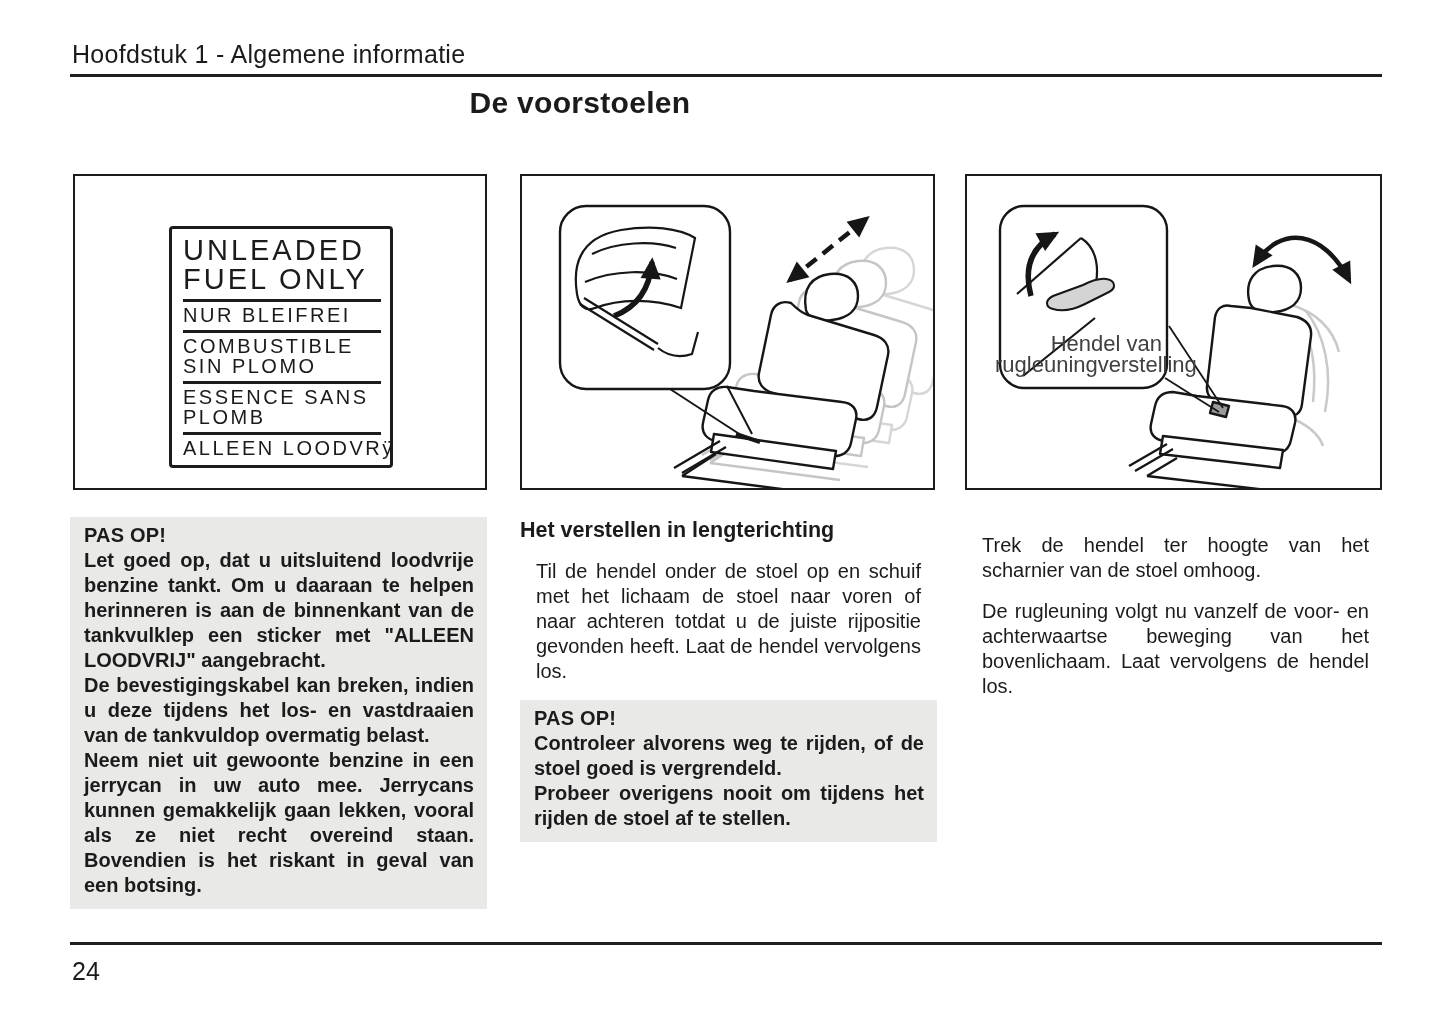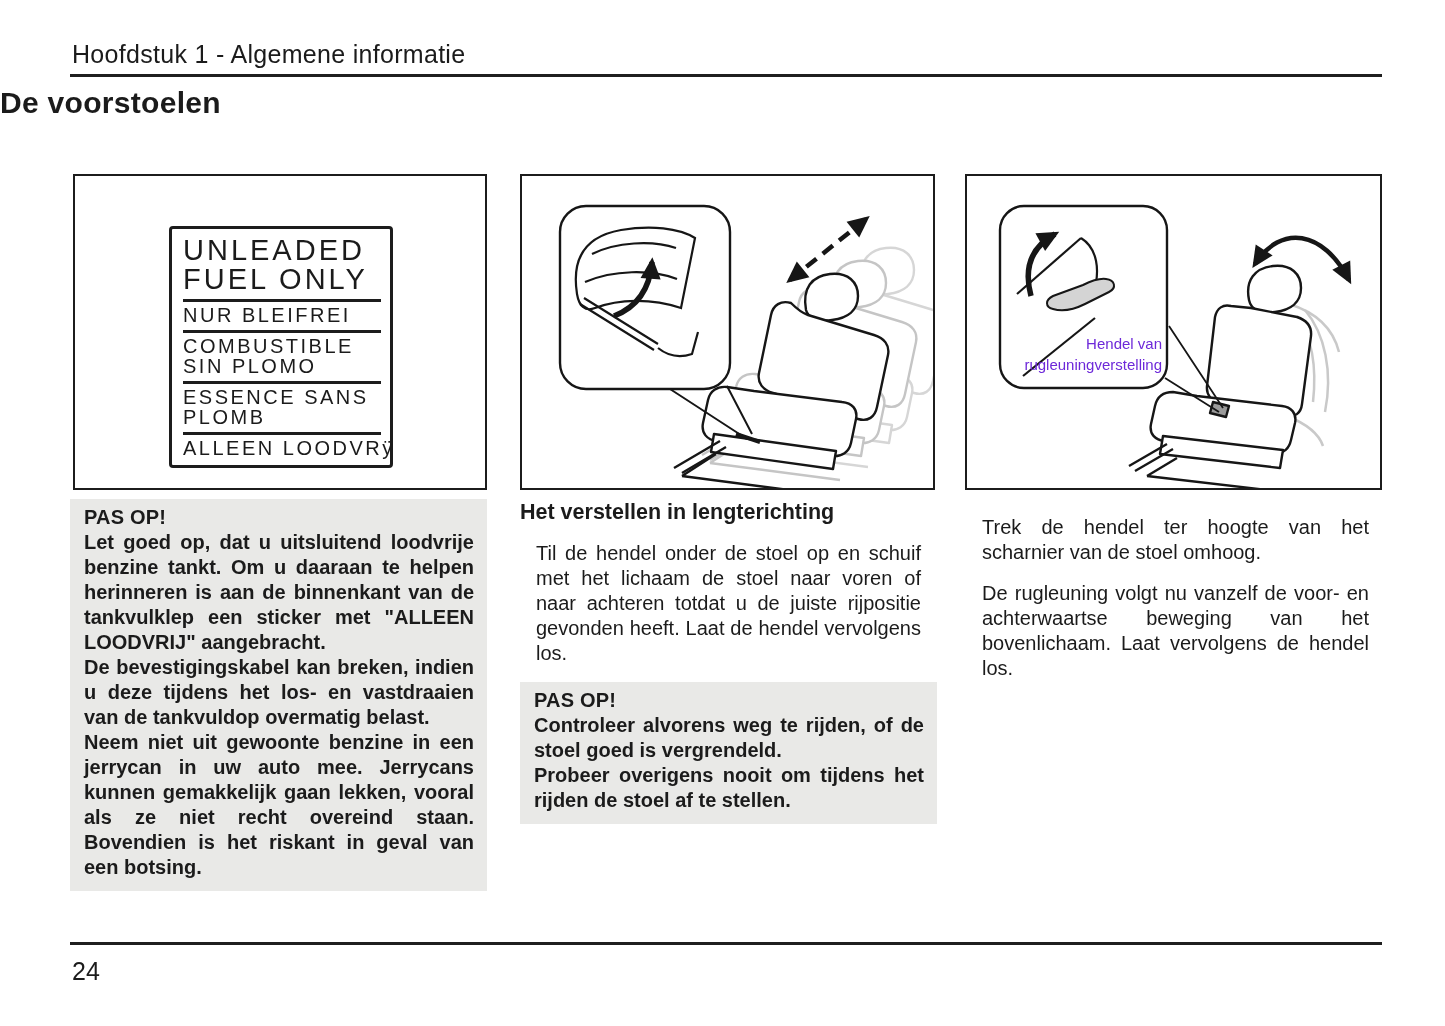--- a/index.html
+++ b/index.html
@@ -6,43 +6,43 @@
   .page {
     position:relative; width:1445px; height:1026px; background:#ffffff;
     font-family:"Liberation Sans","DejaVu Sans",sans-serif; color:#1b1b1b;
     overflow:hidden;
   }
   .chapter-header { position:absolute; left:72px; top:40px; font-size:25px; letter-spacing:.3px; }
   .rule { position:absolute; left:70px; width:1312px; background:#1f1f1f; }
   .rule.top { top:74px; height:3px; }
   .rule.bottom { top:942px; height:2.5px; }
   .page-title { position:absolute; left:0; top:86px; width:1160px; margin:0;
-    text-align:left; font-size:30px; font-weight:bold; letter-spacing:.3px; }
+    text-align:center; font-size:30px; font-weight:bold; letter-spacing:.3px; }
 
   .figbox { position:absolute; top:174px; height:316px; background:#fff;
     border:2px solid #1c1c1c; box-sizing:border-box; }
   #fig1 { left:73px;  width:414px; }
   #fig2 { left:520px; width:415px; }
   #fig3 { left:965px; width:417px; }
   .figbox svg { position:absolute; left:0; top:0; width:100%; height:100%; }
 
   
   .sticker { position:absolute; left:94px; top:50px; width:198px;
     border:3px solid #1c1c1c; border-radius:4px; padding:4px 9px 5px 11px; }
   .s-sec { border-bottom:3px solid #1c1c1c; padding:3px 0 5px; }
   .s-sec.last { border-bottom:none; padding-bottom:2px; }
   .s-big div { font-size:29px; line-height:29px; letter-spacing:3px; white-space:nowrap; }
   .s-sm  div { font-size:20px; line-height:20px; letter-spacing:2.5px; white-space:nowrap; }
 
   
   .callout-label { position:absolute; left:28px; top:157px; width:167px;
-    text-align:right; font-size:15px; line-height:21px; color:#6d28d9; }
+    text-align:right; font-size:22px; line-height:21px; color:#404040; }
 
   
-  .col { position:absolute; top:499px; text-align:justify;border-radius:27px; }
+  .col { position:absolute; top:517px; text-align:justify;border-radius:27px; }
   #col1 { left:70px;  width:417px; }
   #col2 { left:520px; width:417px; }
   #col3 { left:966px; width:419px; }
   .col h2 { margin:0 0 3px 0; font-size:21.5px; line-height:26px; text-align:left; }
   .col p.body { margin:16px; font-size:20px; line-height:25px; }
   .warnbox { background:#e9e9e7; padding:6px 13px 11px 14px; font-weight:bold; box-sizing:border-box; }
   #col1 .warnbox { width:417px; }
   #col2 .warnbox { margin-top:14px; }
   .warnbox p { margin:0; font-size:20px; line-height:25px; }
   .warnbox p.wtitle { text-align:left; letter-spacing:.2px; }

